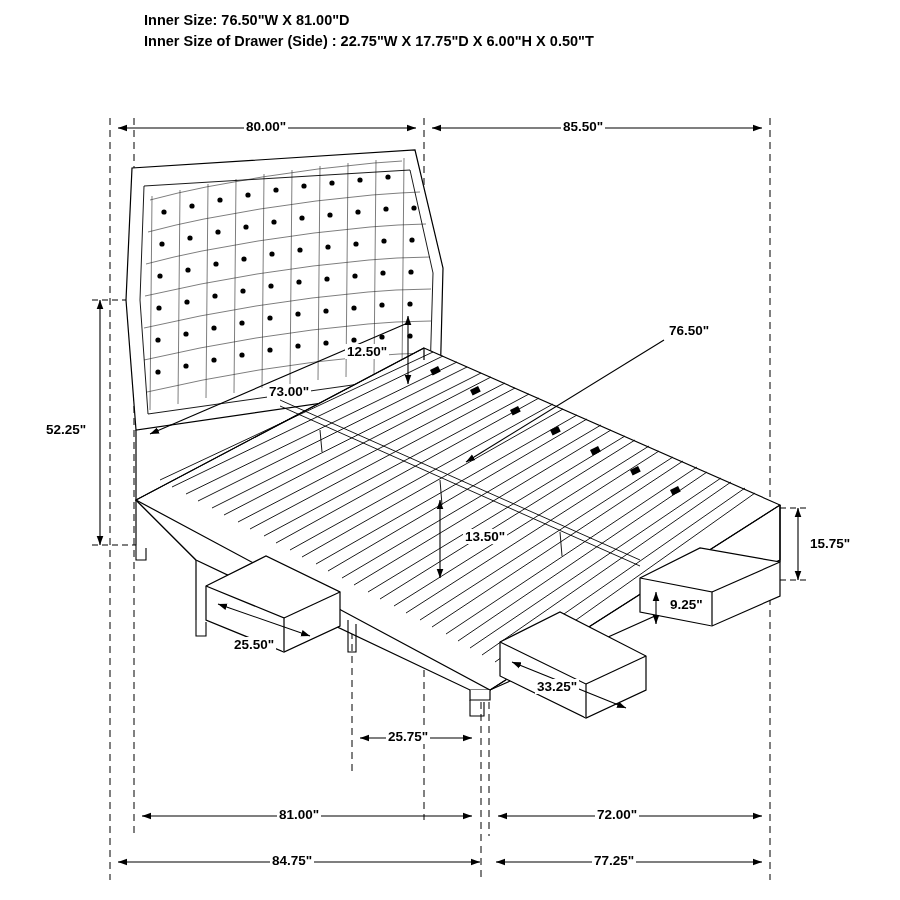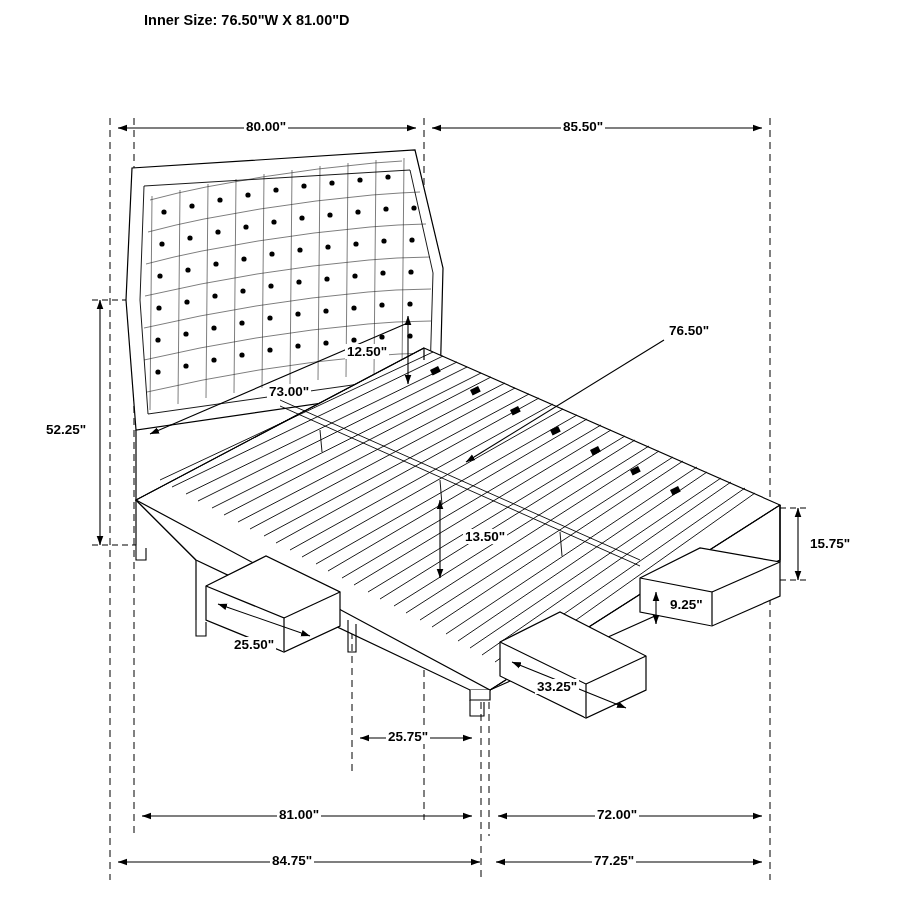--- a/index.html
+++ b/index.html
@@ -47,20 +47,21 @@
     padding: 0 2px;
   }
 </style>
 </head>
 <body>
 
 <div id="page">
 
   <div class="spec-block">
     <span class="spec-line">Inner Size: 76.50"W X 81.00"D</span>
+    <span class="spec-line">Inner Size of Drawer (Side) : 22.75"W X 17.75"D X 6.00"H X 0.50"T</span>
   </div>
 
   <svg class="drawing" viewBox="0 0 900 900">
     <defs>
       <marker id="arrL" markerWidth="10" markerHeight="8" refX="9" refY="4" orient="auto" markerUnits="userSpaceOnUse">
         <path d="M9,4 L0,0.7 L0,7.3 Z" fill="#000"></path>
       </marker>
       <marker id="arrR" markerWidth="10" markerHeight="8" refX="1" refY="4" orient="auto" markerUnits="userSpaceOnUse">
         <path d="M1,4 L10,0.7 L10,7.3 Z" fill="#000"></path>
       </marker>

